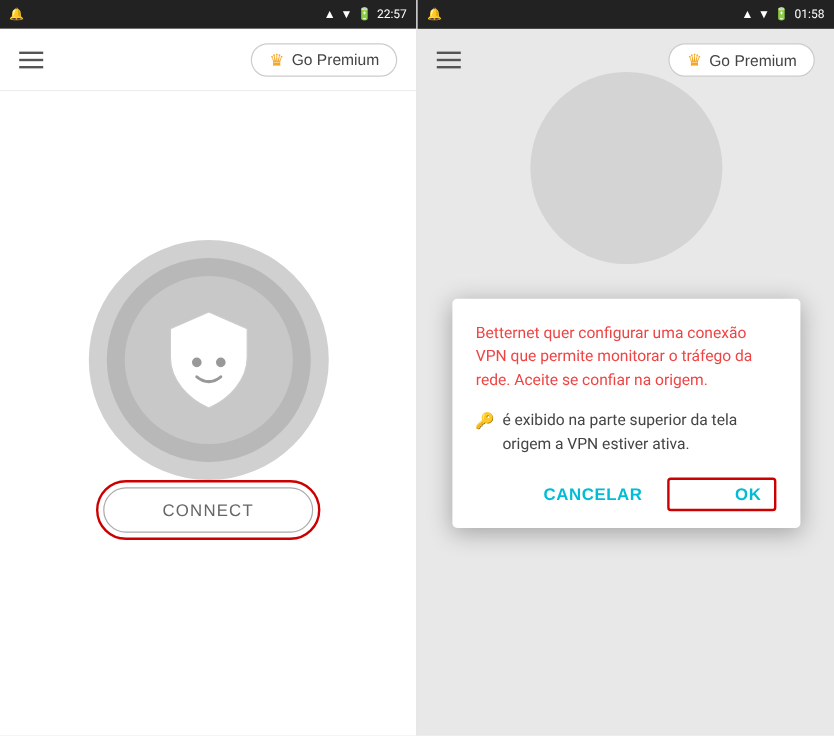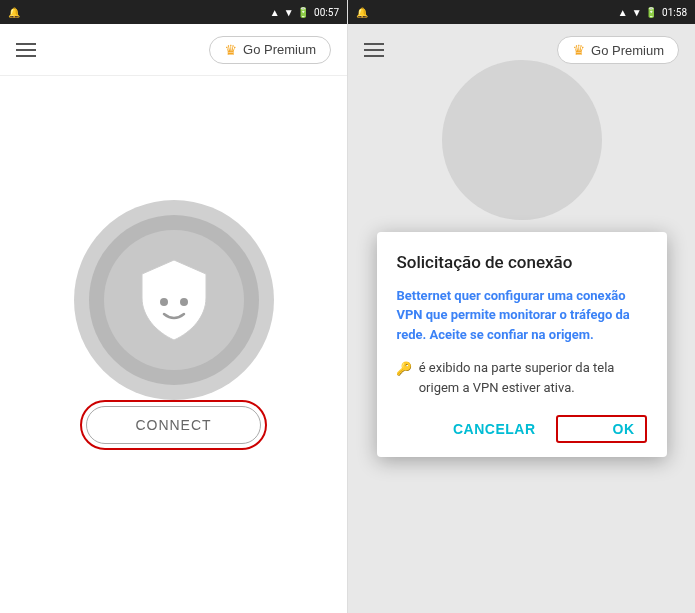--- a/index.html
+++ b/index.html
@@ -199,24 +199,23 @@
       z-index: 10;
     }
     .dialog-title {
       font-size: 17px;
       font-weight: 500;
       color: #222;
       margin-bottom: 14px;
     }
     .dialog-body {
       font-size: 13px;
-      color: #3b82f6;
+      color: #ef4444;
       line-height: 1.5;
       margin-bottom: 14px;
-      font-weight: bold;
     }
     .dialog-key-line {
       display: flex;
       align-items: flex-start;
       gap: 6px;
       font-size: 13px;
       color: #444;
       line-height: 1.5;
       margin-bottom: 18px;
     }
@@ -265,21 +264,21 @@
 
   <div class="status-bar">
     <div class="status-bar-icons">
 
       <span>🔔</span>
     </div>
     <div class="status-bar-icons">
       <span>▲</span>
       <span>▼</span>
       <span>🔋</span>
-      <span>00:57</span>
+      <span>22:57</span>
     </div>
   </div>
 
   <div class="top-bar">
     <div class="hamburger-icon">
       <span></span>
       <span></span>
       <span></span>
     </div>
     <button class="premium-btn">
@@ -337,21 +336,20 @@
     <button class="premium-btn">
       <span class="crown-icon">♛</span>
       <span>Go Premium</span>
     </button>
   </div>
 
   <div class="right-bg-shield"></div>
 
   <div class="dialog-backdrop">
     <div class="dialog">
-      <div class="dialog-title">Solicitação de conexão</div>
       <div class="dialog-body">Betternet quer configurar uma conexão VPN que permite monitorar o tráfego da rede. Aceite se confiar na origem.</div>
       <div class="dialog-key-line">
         <span class="key-symbol">🔑</span>
         <span>é exibido na parte superior da tela origem a VPN estiver ativa.</span>
       </div>
       <div class="dialog-actions">
         <button class="btn-cancel">CANCELAR</button>
         <div class="btn-ok-wrapper">
           <button class="btn-ok">OK</button>
         </div>

